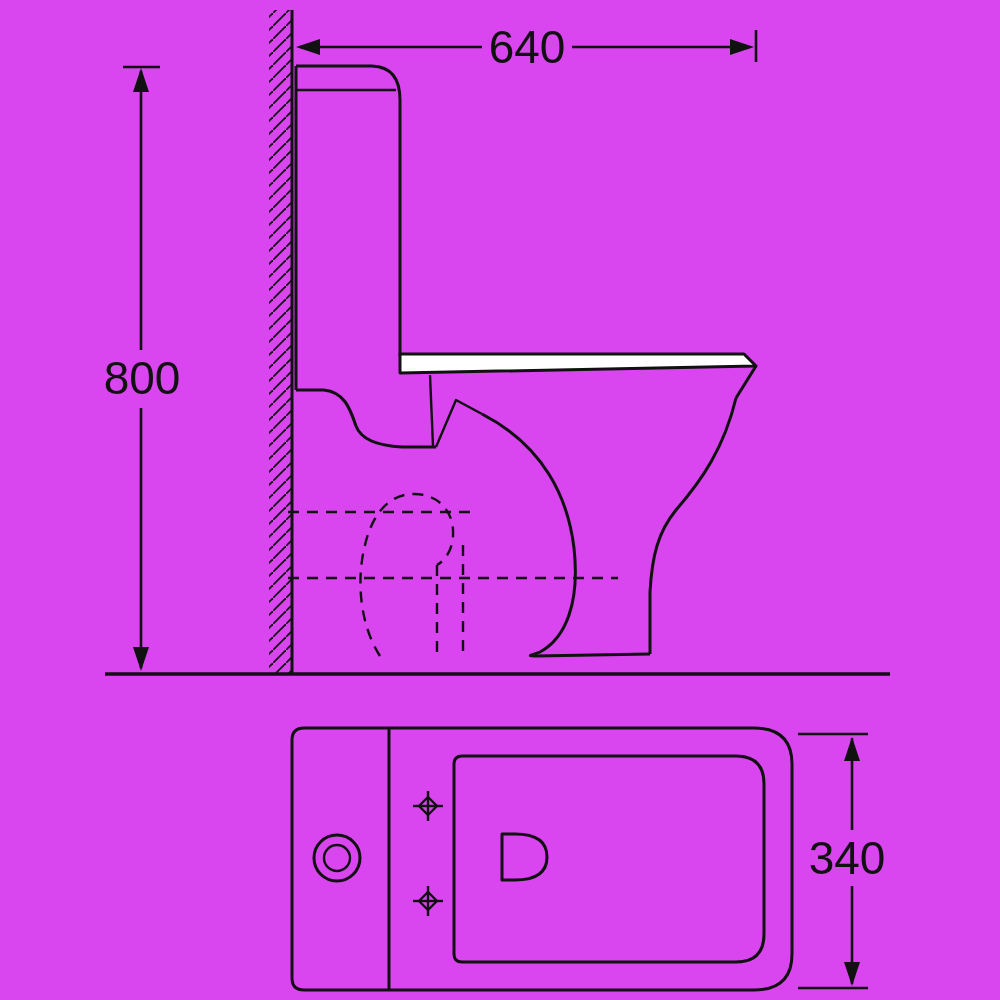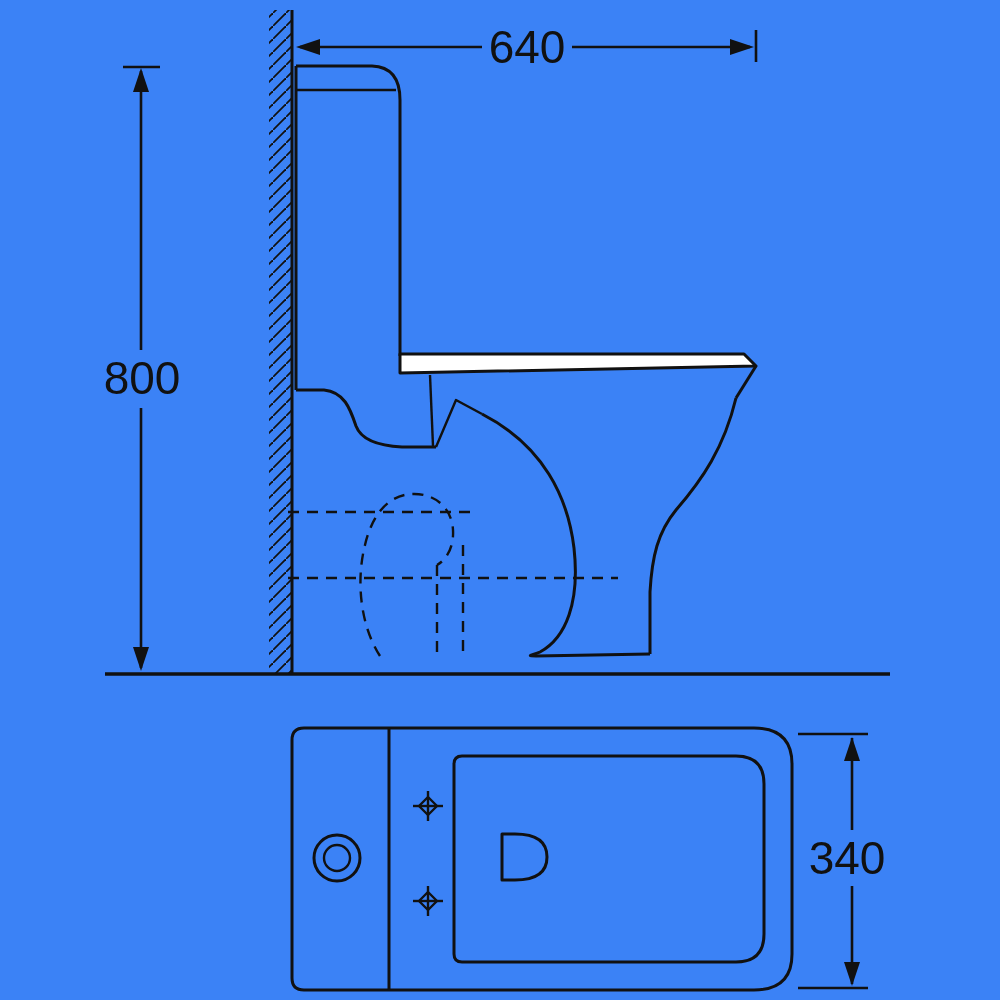--- a/index.html
+++ b/index.html
@@ -7,21 +7,21 @@
     padding: 0;
     background: #ffffff;
     width: 1000px;
     height: 1000px;
     overflow: hidden;
   }
   .drawing-wrap {
     position: relative;
     width: 1000px;
     height: 1000px;
-    background: #3b82f6;
+    background: #d946ef;
     font-family: "Liberation Sans", sans-serif;
   }
   svg {
     display: block;
   }
   .outline {
     fill: none;
     stroke: #111111;
     stroke-width: 3;
     stroke-linejoin: round;

